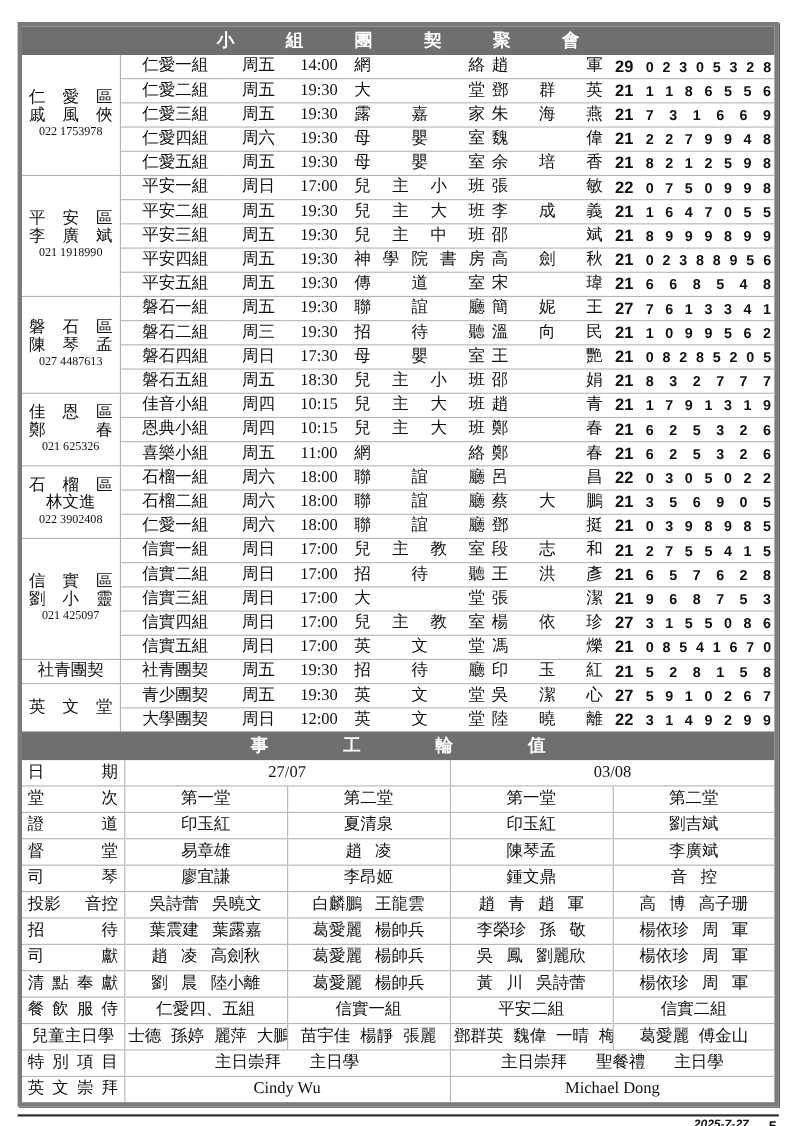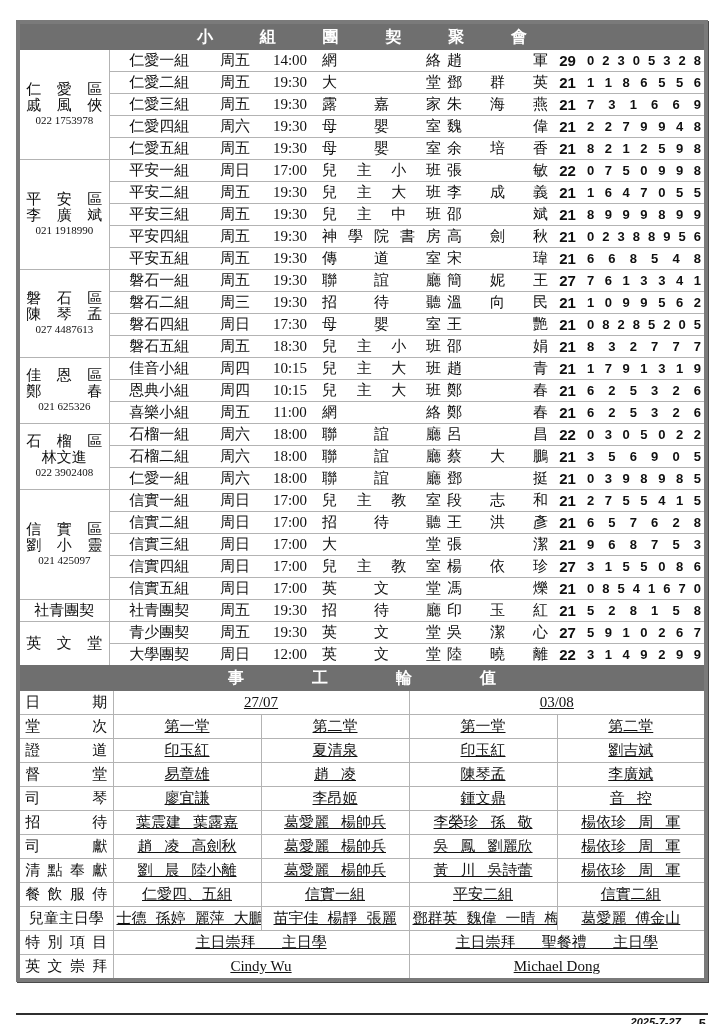--- a/index.html
+++ b/index.html
@@ -21,21 +21,21 @@
   .dist{border-right:1px solid #b3b3b3;vertical-align:middle;}
   .dist .jc{width:76px;margin:0 auto;font-size:15px;}
   .dist .ph{font-size:11px;text-align:center;margin-top:1px;}
   .cp .jc,.cn .jc{width:100%;}
   .tp{font-family:"Liberation Sans","DejaVu Sans",sans-serif;font-weight:bold;font-size:13px;}
   .tel{font-family:"Liberation Sans","DejaVu Sans",sans-serif;font-weight:bold;font-size:13px;width:100%;}
   .ct,.cd{font-size:15px;}
   
   .t2 td{height:23px;font-size:15px;border-top:1px solid #b3b3b3;text-align:center;}
   .t2 tr:first-child > td{border-top:none;}
-  .t2 td + td{border-left:1px solid #b3b3b3;text-decoration:underline;}
+  .t2 td + td{border-left:1px solid #b3b3b3;}
   .lbl{width:82px;margin:0 auto;font-size:15px;}
   .ws{word-spacing:.55em;}
   .ws2{word-spacing:1.5em;}
   .kids{font-size:12px;word-spacing:.35em;}
   .dates{font-size:15px;}
   .eng{font-size:15px;height:26px;}
   
   .footer{position:absolute;left:16px;top:1013px;width:692px;border-top:2px solid #2f2f2f;
           display:flex;justify-content:flex-end;align-items:flex-start;gap:18px;padding-top:1px;
           font-family:"Liberation Sans","DejaVu Sans",sans-serif;}
@@ -1095,20 +1095,32 @@
             </div>
           </td>
           <td class="ws">廖宜謙</td>
           <td class="ws">李昂姬</td>
           <td class="ws">鍾文鼎</td>
           <td class="ws">音 控</td>
         </tr>
     <tr>
           <td>
             <div class="jc lbl">
+              <span>投影</span>
+              <span>音控</span>
+            </div>
+          </td>
+          <td class="ws">吳詩蕾 吳曉文</td>
+          <td class="ws">白麟鵬 王龍雲</td>
+          <td class="ws">趙 青 趙 軍</td>
+          <td class="ws">高 博 高子珊</td>
+        </tr>
+    <tr>
+          <td>
+            <div class="jc lbl">
               <span>招</span>
               <span>待</span>
             </div>
           </td>
           <td class="ws">葉震建 葉露嘉</td>
           <td class="ws">葛愛麗 楊帥兵</td>
           <td class="ws">李榮珍 孫 敬</td>
           <td class="ws">楊依珍 周 軍</td>
         </tr>
     <tr>

